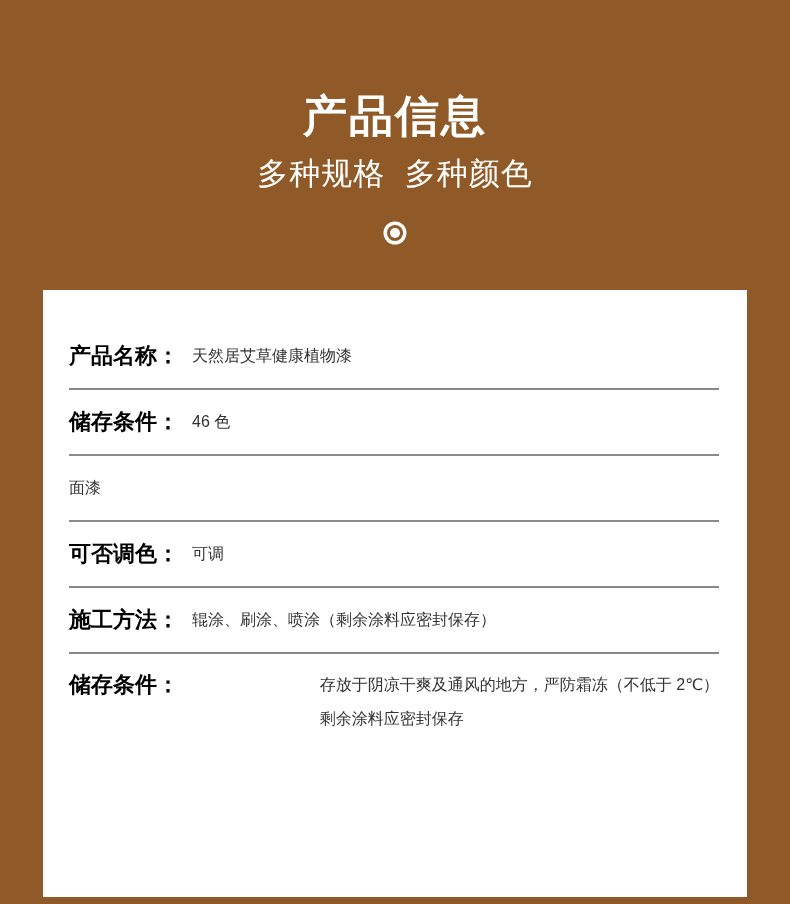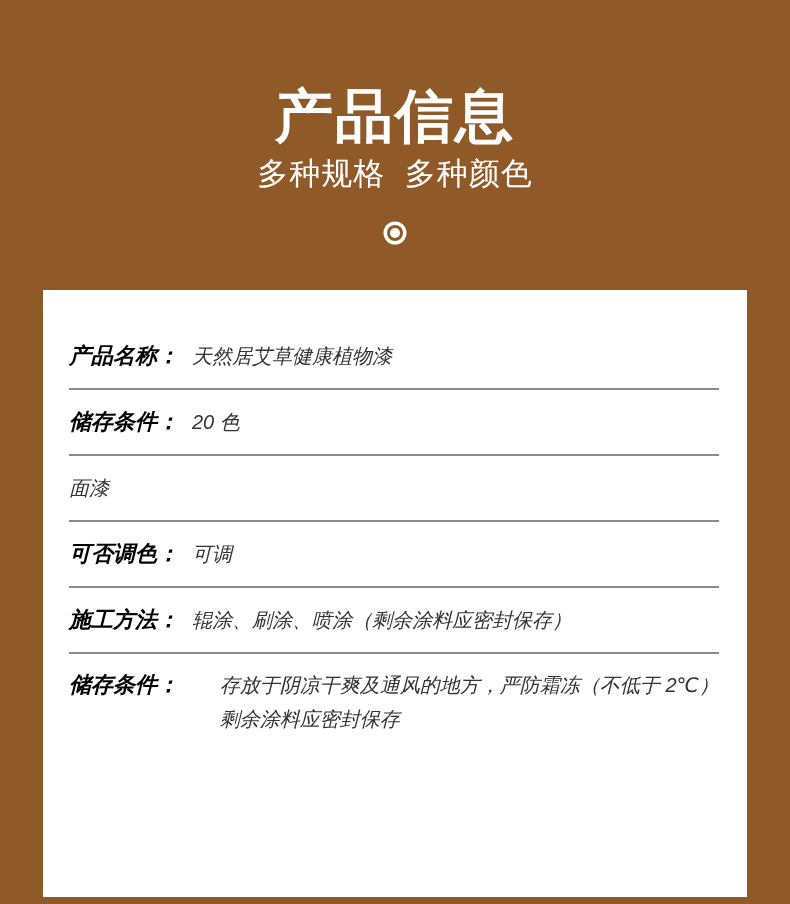--- a/index.html
+++ b/index.html
@@ -13,21 +13,21 @@
     font-family: "Liberation Sans", "DejaVu Sans", sans-serif;
     overflow: hidden;
   }
   .header {
     text-align: center;
     padding-top: 88px;
   }
   .page-title {
     margin: 0;
     color: #FFFFFF;
-    font-size: 58px;
+    font-size: 44px;
     line-height: 56px;
     font-weight: 800;
     letter-spacing: 2px;
   }
   .page-subtitle {
     margin: 14px 0 0 0;
     color: #FFFFFF;
     font-size: 31px;
     line-height: 36px;
     font-weight: 400;
@@ -42,21 +42,20 @@
     margin: 34px auto 0 auto;
     box-shadow: 0 0 0 3px #8F5A28, 0 0 0 6.5px #FFFFFF;
   }
   .card {
     width: 704px;
     height: 607px;
     margin: 52px auto 0 auto;
     background: #FFFFFF;
     box-sizing: border-box;
     padding: 34px 28px 0 26px;
-    font-style: italic;
   }
   .spec-row {
     display: flex;
     align-items: center;
     min-height: 64px;
     border-bottom: 2px solid #8A8A8A;
   }
   .spec-row:last-child {
     border-bottom: none;
     align-items: flex-start;
@@ -65,21 +64,21 @@
   }
   .spec-label {
     flex: 0 0 123px;
     font-size: 22px;
     line-height: 34px;
     font-weight: 700;
     color: #000000;
     white-space: nowrap;
   }
   .spec-value {
-    font-size: 20px;
+    font-size: 16px;
     line-height: 34px;
     color: #333333;
     white-space: pre-line;
   }
 </style>
 </head>
 <body>
 
 <div class="header">
   <h1 class="page-title">产品信息</h1>
@@ -89,21 +88,21 @@
 
 <div class="card">
 
   <div class="spec-row">
     <span class="spec-label">产品名称：</span>
     <span class="spec-value">天然居艾草健康植物漆</span>
   </div>
 
   <div class="spec-row">
     <span class="spec-label">储存条件：</span>
-    <span class="spec-value">20 色</span>
+    <span class="spec-value">46 色</span>
   </div>
 
 
   <div class="spec-row">
     <span class="spec-value">面漆</span>
   </div>
 
   <div class="spec-row">
     <span class="spec-label">可否调色：</span>
     <span class="spec-value">可调</span>

